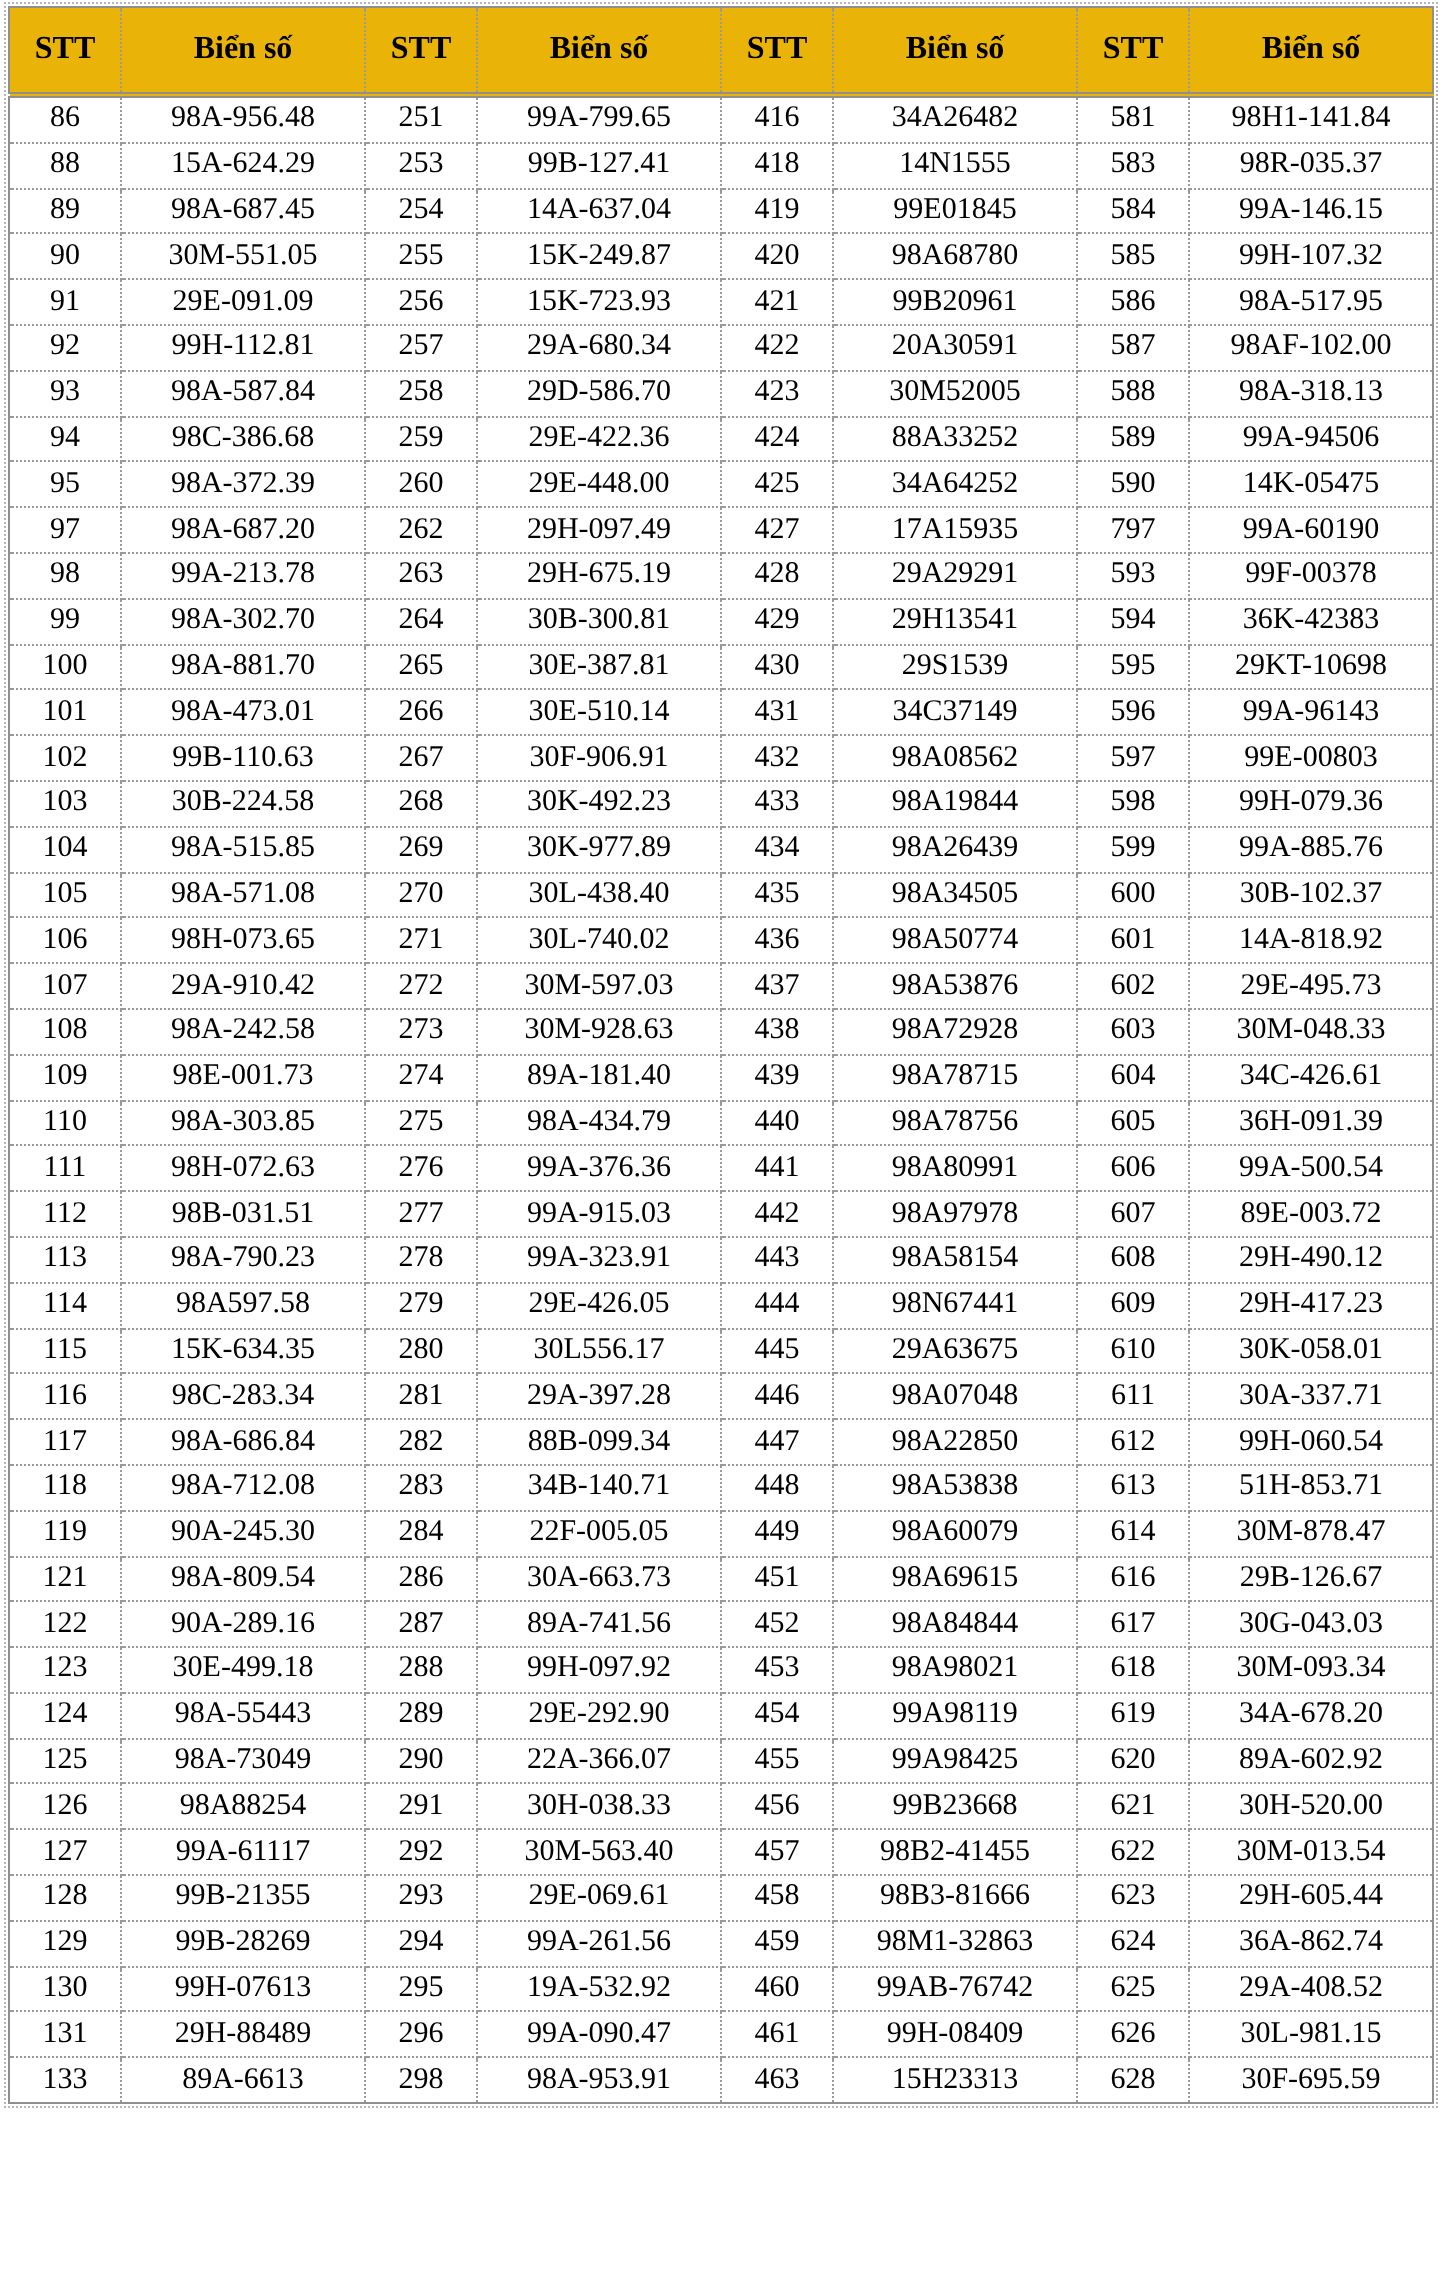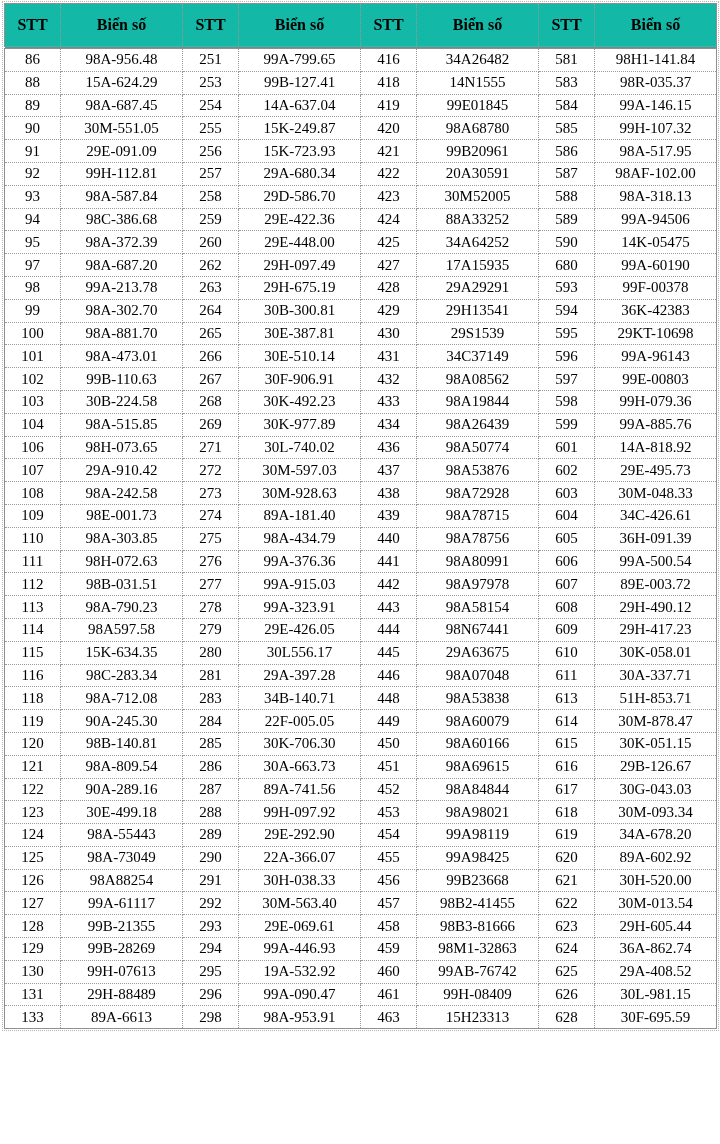--- a/index.html
+++ b/index.html
@@ -26,21 +26,21 @@
   table.plate-table col.c-stt { width: 56px; }
   table.plate-table col.c-plate { width: 122px; }
   table.plate-table th {
     border: 1px dotted #9a9a9a;
     border-bottom: 3px double #8f8f8f;
     font-weight: bold;
     font-size: 16px;
     text-align: center;
     height: 42px;
     padding: 0;
-    background: #14b8a6;
+    background: #eab308;
   }
   table.plate-table td {
     border: 1px dotted #9a9a9a;
     font-size: 15px;
     text-align: center;
     height: 21.8px;
     line-height: 21px;
     padding: 0;
     white-space: nowrap;
     overflow: hidden;
@@ -164,21 +164,21 @@
           <td>590</td>
           <td>14K-05475</td>
         </tr>
         <tr>
           <td>97</td>
           <td>98A-687.20</td>
           <td>262</td>
           <td>29H-097.49</td>
           <td>427</td>
           <td>17A15935</td>
-          <td>680</td>
+          <td>797</td>
           <td>99A-60190</td>
         </tr>
         <tr>
           <td>98</td>
           <td>99A-213.78</td>
           <td>263</td>
           <td>29H-675.19</td>
           <td>428</td>
           <td>29A29291</td>
           <td>593</td>
@@ -238,20 +238,30 @@
           <td>104</td>
           <td>98A-515.85</td>
           <td>269</td>
           <td>30K-977.89</td>
           <td>434</td>
           <td>98A26439</td>
           <td>599</td>
           <td>99A-885.76</td>
         </tr>
         <tr>
+          <td>105</td>
+          <td>98A-571.08</td>
+          <td>270</td>
+          <td>30L-438.40</td>
+          <td>435</td>
+          <td>98A34505</td>
+          <td>600</td>
+          <td>30B-102.37</td>
+        </tr>
+        <tr>
           <td>106</td>
           <td>98H-073.65</td>
           <td>271</td>
           <td>30L-740.02</td>
           <td>436</td>
           <td>98A50774</td>
           <td>601</td>
           <td>14A-818.92</td>
         </tr>
         <tr>
@@ -348,50 +358,50 @@
           <td>116</td>
           <td>98C-283.34</td>
           <td>281</td>
           <td>29A-397.28</td>
           <td>446</td>
           <td>98A07048</td>
           <td>611</td>
           <td>30A-337.71</td>
         </tr>
         <tr>
+          <td>117</td>
+          <td>98A-686.84</td>
+          <td>282</td>
+          <td>88B-099.34</td>
+          <td>447</td>
+          <td>98A22850</td>
+          <td>612</td>
+          <td>99H-060.54</td>
+        </tr>
+        <tr>
           <td>118</td>
           <td>98A-712.08</td>
           <td>283</td>
           <td>34B-140.71</td>
           <td>448</td>
           <td>98A53838</td>
           <td>613</td>
           <td>51H-853.71</td>
         </tr>
         <tr>
           <td>119</td>
           <td>90A-245.30</td>
           <td>284</td>
           <td>22F-005.05</td>
           <td>449</td>
           <td>98A60079</td>
           <td>614</td>
           <td>30M-878.47</td>
         </tr>
         <tr>
-          <td>120</td>
-          <td>98B-140.81</td>
-          <td>285</td>
-          <td>30K-706.30</td>
-          <td>450</td>
-          <td>98A60166</td>
-          <td>615</td>
-          <td>30K-051.15</td>
-        </tr>
-        <tr>
           <td>121</td>
           <td>98A-809.54</td>
           <td>286</td>
           <td>30A-663.73</td>
           <td>451</td>
           <td>98A69615</td>
           <td>616</td>
           <td>29B-126.67</td>
         </tr>
         <tr>
@@ -461,21 +471,21 @@
           <td>29E-069.61</td>
           <td>458</td>
           <td>98B3-81666</td>
           <td>623</td>
           <td>29H-605.44</td>
         </tr>
         <tr>
           <td>129</td>
           <td>99B-28269</td>
           <td>294</td>
-          <td>99A-446.93</td>
+          <td>99A-261.56</td>
           <td>459</td>
           <td>98M1-32863</td>
           <td>624</td>
           <td>36A-862.74</td>
         </tr>
         <tr>
           <td>130</td>
           <td>99H-07613</td>
           <td>295</td>
           <td>19A-532.92</td>

